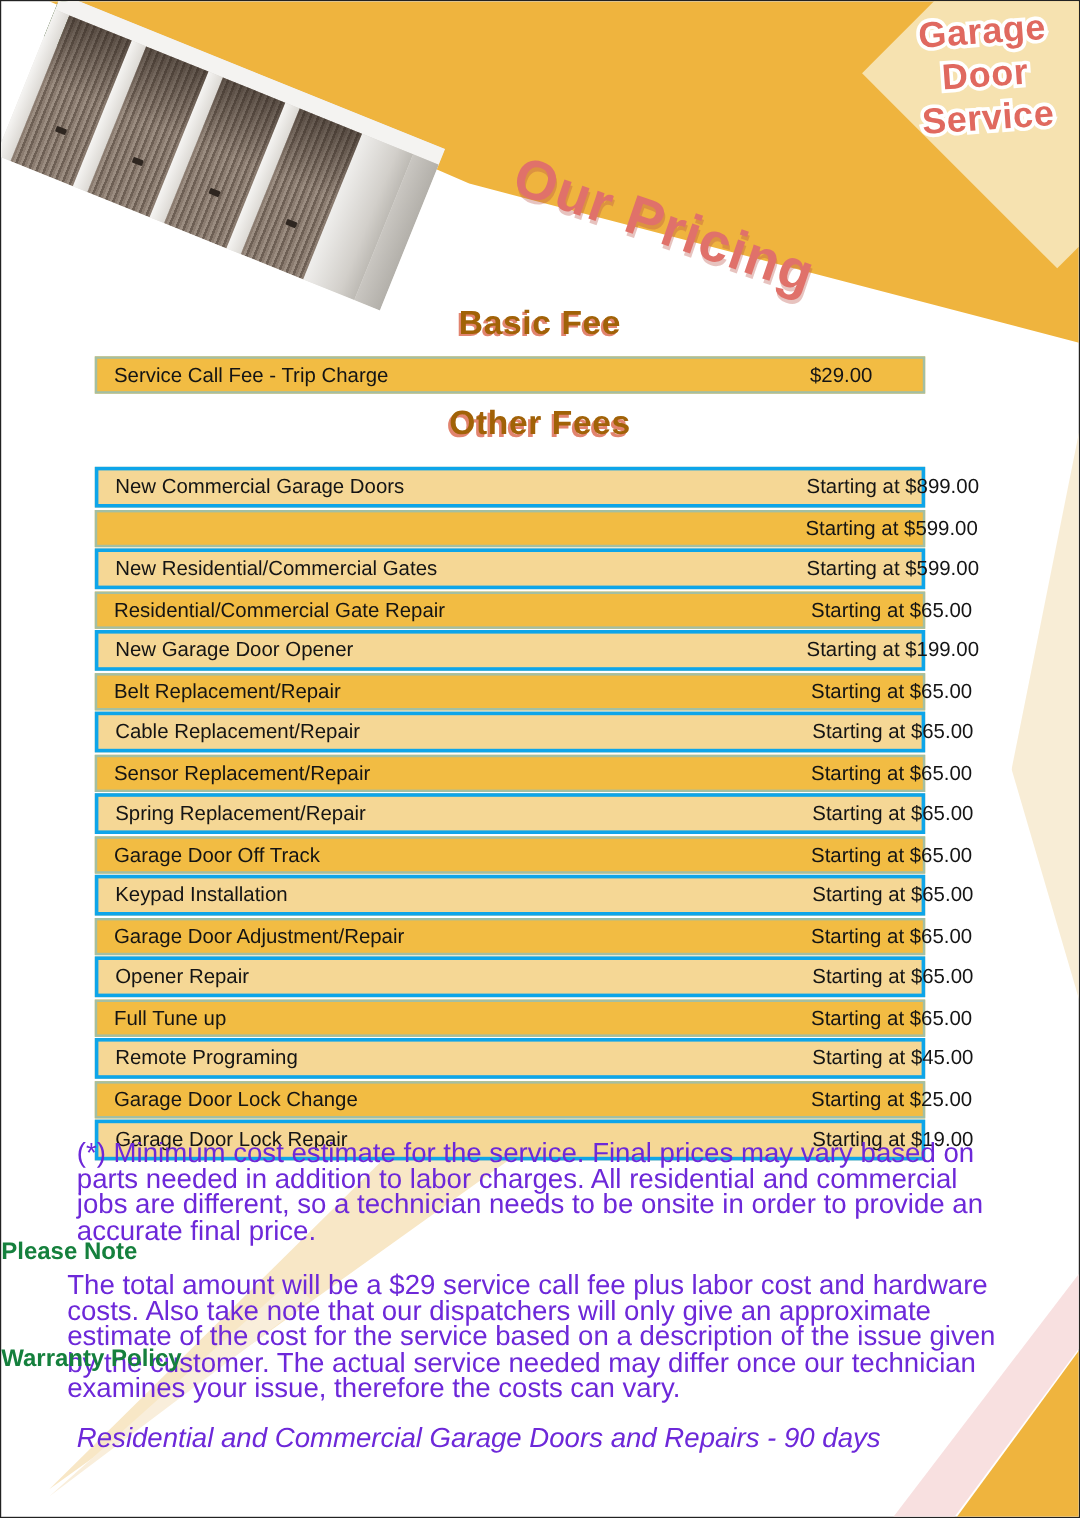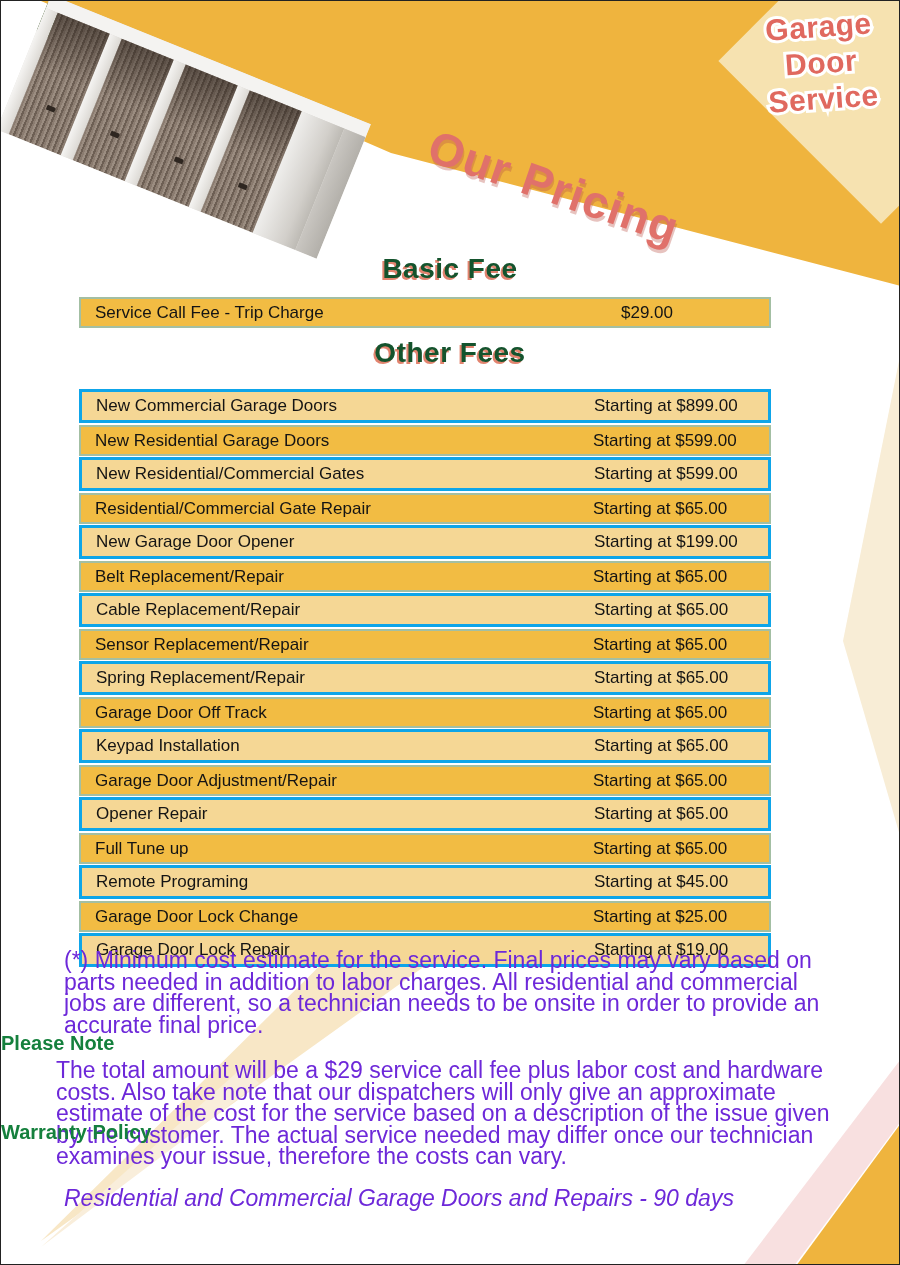--- a/index.html
+++ b/index.html
@@ -37,33 +37,33 @@
   .logo{position:absolute;left:730px;top:8px;width:180px;z-index:3;transform:rotate(-4deg);
         text-align:center;font-weight:800;font-size:30px;line-height:36px;color:#E0695F;
         -webkit-text-stroke:6px #ffffff;paint-order:stroke fill;letter-spacing:.5px;}
   .title{position:absolute;left:438px;top:118px;z-index:3;transform:rotate(19deg);transform-origin:0 0;
          font-size:46px;font-weight:800;color:#E0716A;letter-spacing:1px;white-space:nowrap;
          text-shadow:2px 3px 0 rgba(187,82,72,.35);}
 
   
   .content{position:absolute;inset:0;z-index:3;}
   .sec-heading{position:absolute;width:100%;text-align:center;font-size:28px;font-weight:800;
-               color:#14532d;letter-spacing:.5px;text-shadow:-2px 2px 0 #E2846F;}
+               color:#a16207;letter-spacing:.5px;text-shadow:-2px 2px 0 #E2846F;}
   .h-basic{top:252px;}
   .h-other{top:336px;}
 
   .table{position:absolute;left:78px;width:692px;}
   .t-basic{top:296px;}
   .t-other{top:388px;}
   .fee-row{position:relative;height:28px;margin-bottom:2px;display:flex;align-items:center;
            font-size:17px;box-sizing:content-box;}
   .fee-row.light{background:#F5D795;border:3px solid #0ea5e9;}
   .fee-row.dark{background:#F2BC43;border:2px solid #A3BFA3;height:27px;margin-bottom:1px;}
   .cell-label{padding-left:14px;white-space:nowrap;}
-  .cell-price{position:absolute;white-space:nowrap;}
+  .cell-price{position:absolute;text-align:center;white-space:nowrap;}
   .t-basic .cell-price{left:540px;width:160px;}
   .t-other .cell-price{left:512px;width:300px;}
 
   .note{position:absolute;font-size:23px;line-height:21.5px;color:#6d28d9;}
   .footnote{top:949px;left:63px;width:774px;}
   .note-body{top:1059px;left:55px;width:790px;}
   .red-heading{position:absolute;width:100%;text-align:left;font-size:20px;font-weight:700;color:#15803d;}
   .h-please{top:1031px;}
   .h-warranty{top:1120px;}
   .warranty-body{top:1187px;left:63px;width:774px;font-style:italic;}
@@ -123,21 +123,20 @@
   </div>
       </div>
 
     <div class="sec-heading h-other">Other Fees</div>
     <div class="table t-other" id="other-table">
         <div class="fee-row light">
     <span class="cell-label">New Commercial Garage Doors</span>
     <span class="cell-price">Starting at $899.00</span>
   </div>
         <div class="fee-row dark">
-    <span class="cell-label">New Residential Garage Doors</span>
     <span class="cell-price">Starting at $599.00</span>
   </div>
         <div class="fee-row light">
     <span class="cell-label">New Residential/Commercial Gates</span>
     <span class="cell-price">Starting at $599.00</span>
   </div>
         <div class="fee-row dark">
     <span class="cell-label">Residential/Commercial Gate Repair</span>
     <span class="cell-price">Starting at $65.00</span>
   </div>

